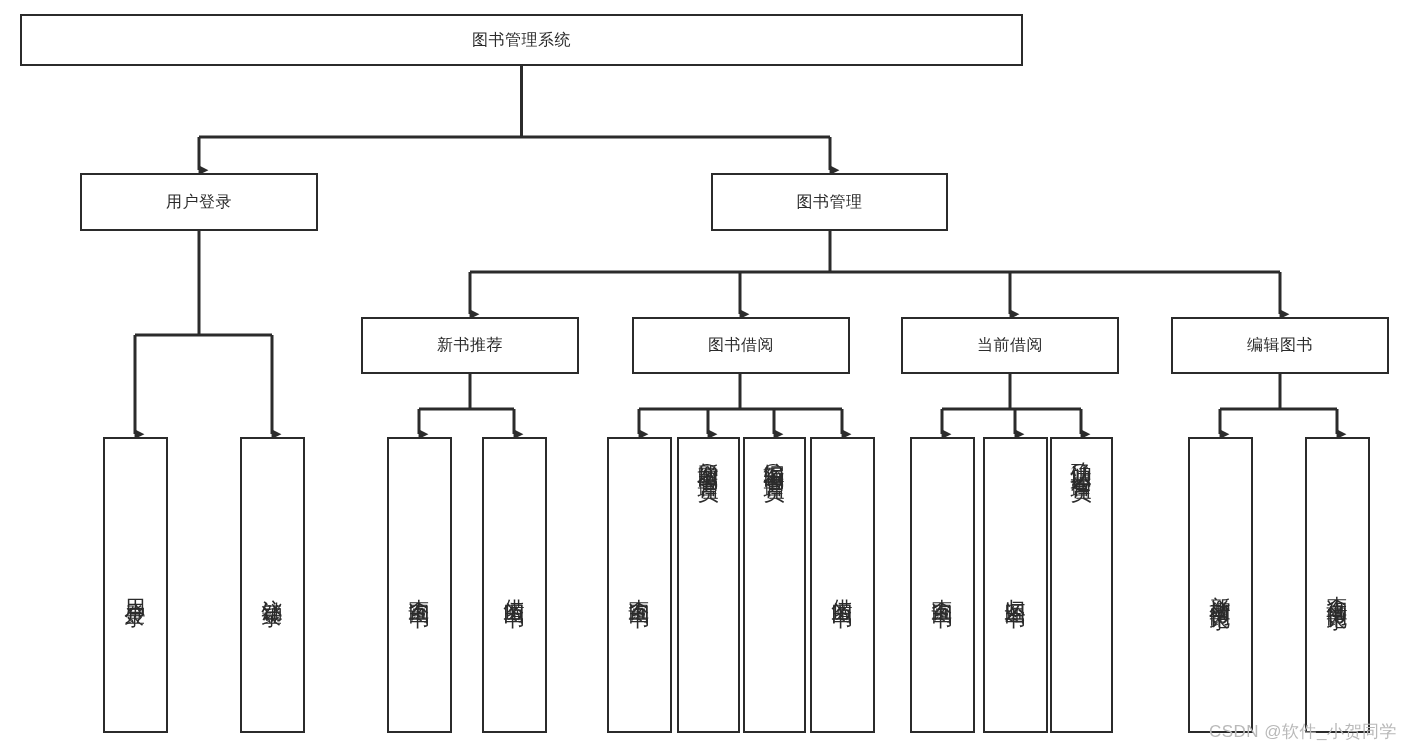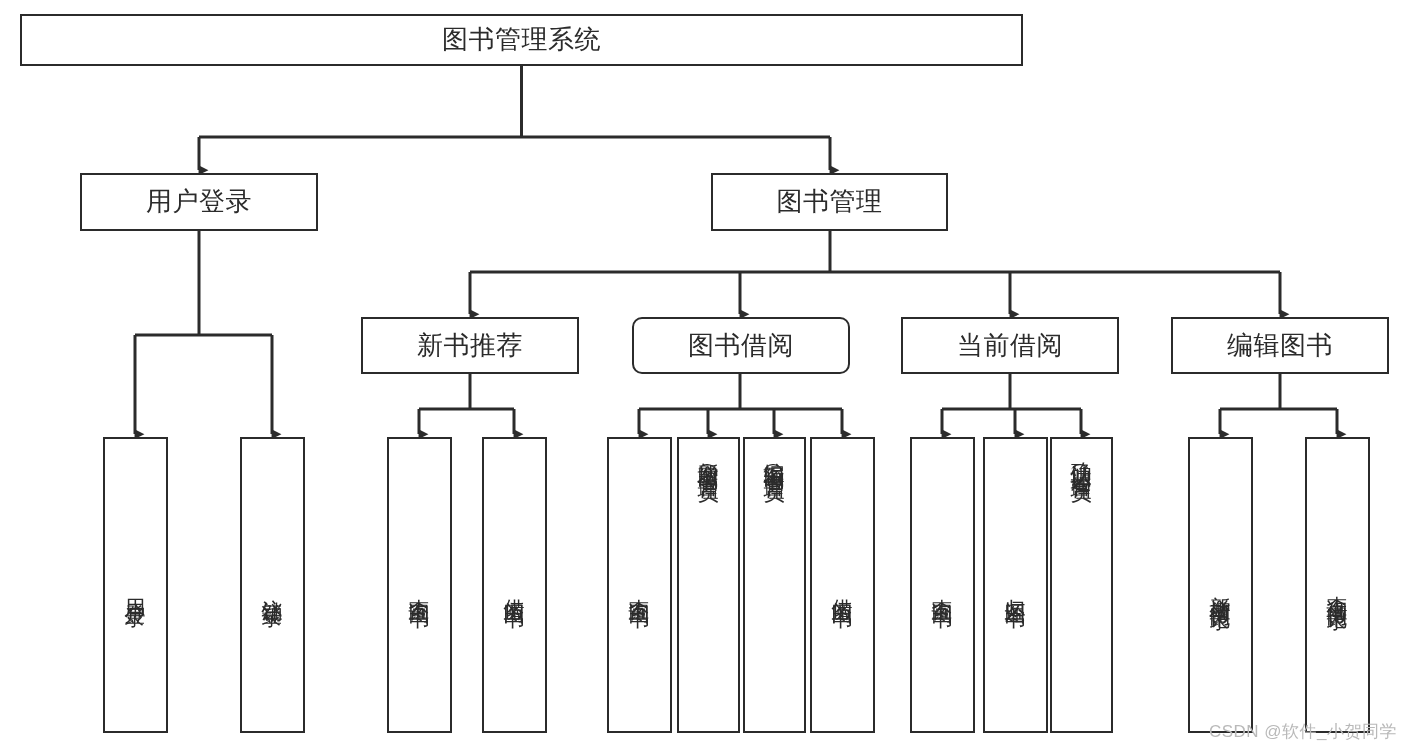--- a/index.html
+++ b/index.html
@@ -34,21 +34,21 @@
     justify-content: center;
     z-index: 2;
   }
   .node .label {
     color: #2b2b2b;
     line-height: 1.05;
     text-align: center;
     white-space: pre;
   }
   .node.horizontal .label {
-    font-size: 26px;
+    font-size: 16px;
     letter-spacing: 0.5px;
   }
   .node.vertical {
     align-items: flex-start;
     padding-top: 6px;
   }
   .node.vertical .label {
     writing-mode: vertical-rl;
     text-orientation: upright;
     font-size: 21px;
@@ -128,21 +128,21 @@
   <div class="node horizontal" style="left:80px; top:173px; width:238px; height:58px;">
     <span class="label">用户登录</span>
   </div>
   <div class="node horizontal" style="left:711px; top:173px; width:237px; height:58px;">
     <span class="label">图书管理</span>
   </div>
 
   <div class="node horizontal" style="left:361px; top:317px; width:218px; height:57px;align-items:center;">
     <span class="label">新书推荐</span>
   </div>
-  <div class="node horizontal" style="left:632px; top:317px; width:218px; height:57px;border-radius:10px;">
+  <div class="node horizontal" style="left:632px; top:317px; width:218px; height:57px;">
     <span class="label">图书借阅</span>
   </div>
   <div class="node horizontal" style="left:901px; top:317px; width:218px; height:57px;">
     <span class="label">当前借阅</span>
   </div>
   <div class="node horizontal" style="left:1171px; top:317px; width:218px; height:57px;">
     <span class="label">编辑图书</span>
   </div>
 
   <div class="node vertical" style="left:103px; top:437px; width:65px; height:296px; align-items:center;">

